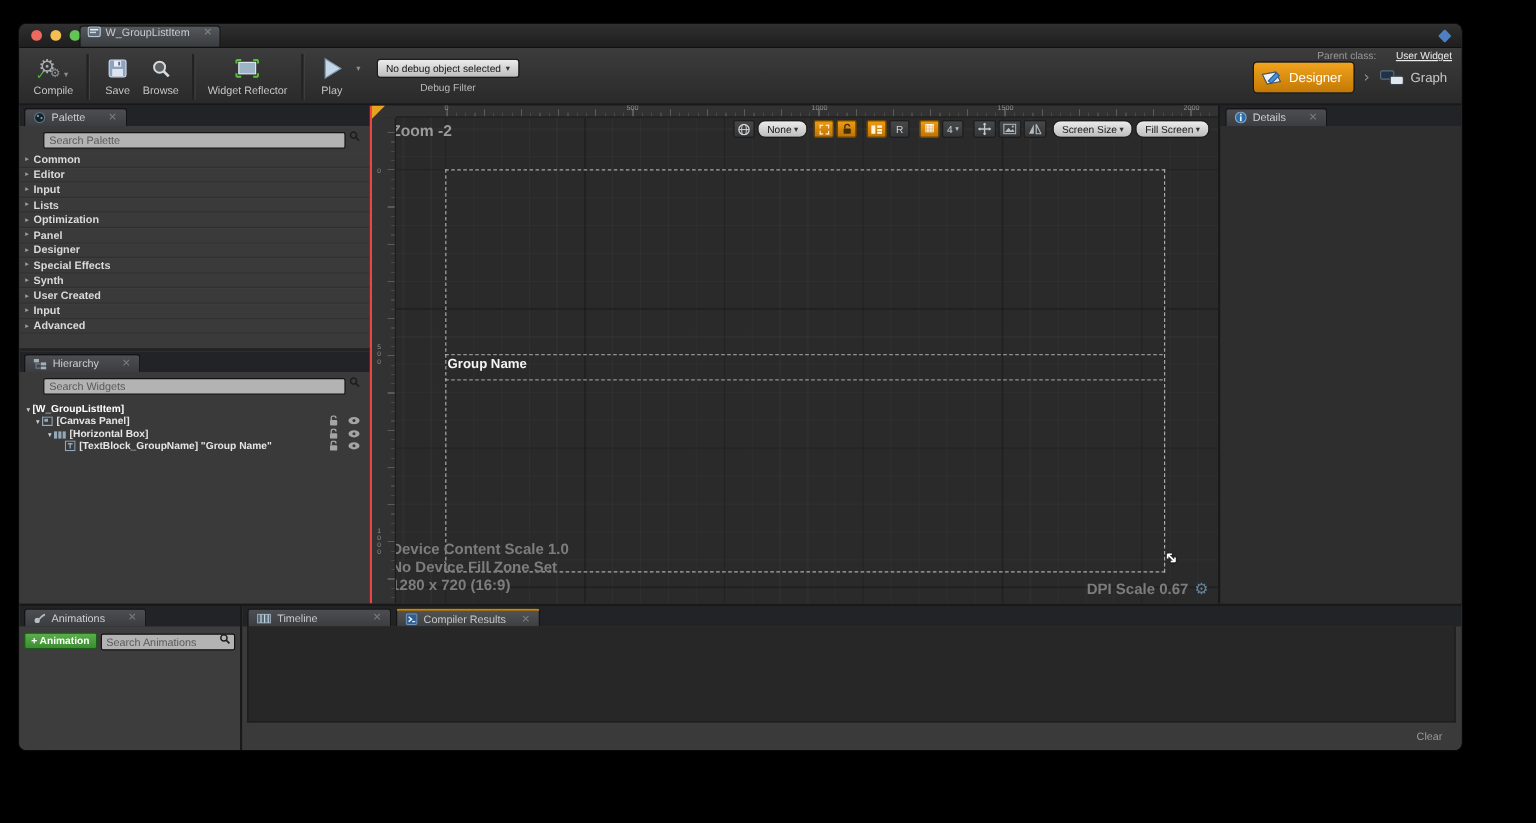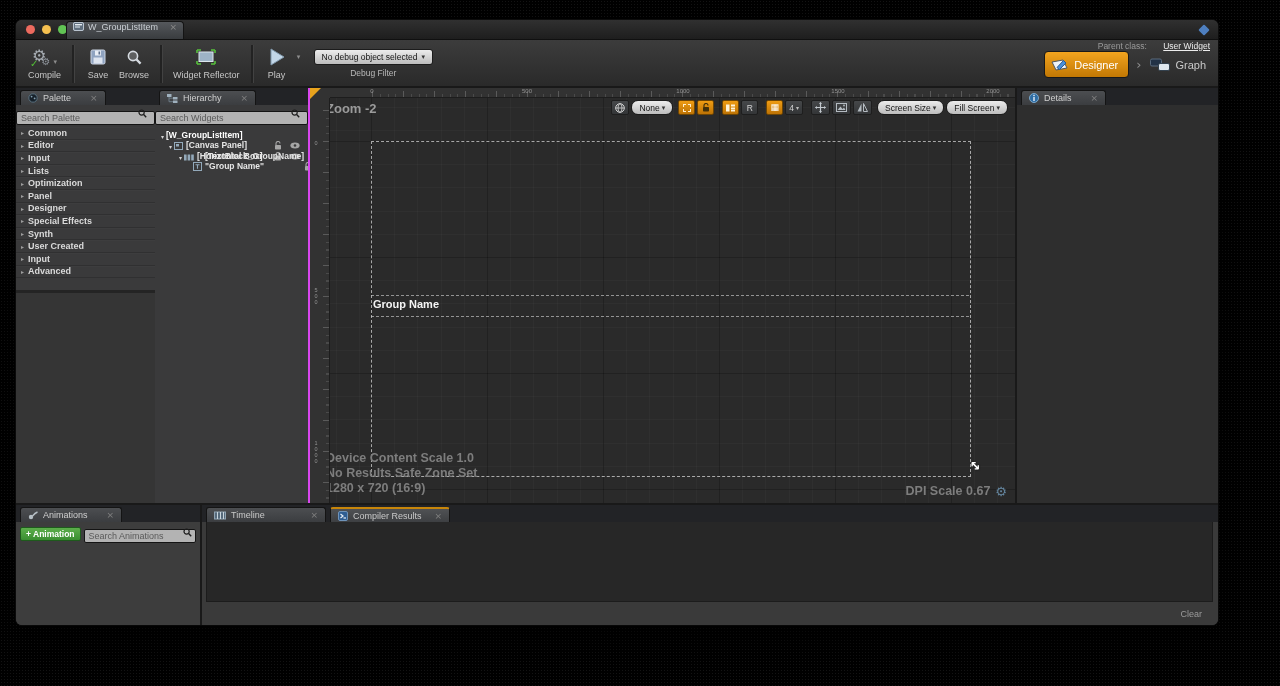--- a/index.html
+++ b/index.html
@@ -58,30 +58,30 @@
   .debug-label { font-size:8.5px; color:#b8b8b8; margin-top:3px; }
   .tb-right { position:absolute; right:10px; top:11px; display:flex; align-items:center; gap:7px; }
   .designer-btn { background:linear-gradient(#f2a41f,#c27804); border:1px solid #191919; border-radius:4px;
     height:27px; padding:0 10px 0 6px; display:flex; align-items:center; gap:5px;
     color:#fff; font-size:11px; }
   .mode-chevron { color:#8f8f8f; font-size:13px; }
   .graph-btn { display:flex; align-items:center; gap:5px; color:#c9c9c9; font-size:11px; padding:2px; }
 
   
   .main { display:flex; height:415px; flex:0 0 415px; }
-  .left-col { width:294px; flex:0 0 294px; display:flex; flex-direction:row; border-right:2px solid #d946ef; }
+  .left-col { width:294px; flex:0 0 294px; display:flex; flex-direction:column; border-right:2px solid #ef4444; }
   .panel { display:flex; flex-direction:column; overflow:hidden; background:#3a3a3b; }
   .panel.palette { height:205px; border-bottom:3px solid #242424; }
   .panel.hierarchy { flex:1; }
   .panel-header { height:17px; flex:0 0 17px; background:#222326; display:flex; align-items:flex-end; }
   .panel-tab { height:15px; margin-left:4px; background:linear-gradient(#4c4e51,#3b3d40);
     border:1px solid #141414; border-bottom:none; border-radius:3px 3px 0 0;
     display:flex; align-items:center; gap:5px; padding:0 7px; color:#cfcfcf; font-size:9px; }
   .panel-tab .tab-close { color:#808080; font-size:9px; margin-left:14px; }
-  .search-row { padding:2px 0; position:relative; }
+  .search-row { padding:2px 20px; position:relative; }
   .search-box { width:100%; height:14px; background:#b3b3b3; border:1px solid #141414; border-radius:2px;
     font-size:9px; color:#222; padding:0 16px 0 4px; font-family:"Liberation Sans",sans-serif; outline:none; }
   .search-box::placeholder { color:#5a5a5a; }
   .search-mag { position:absolute; right:8px; top:4px; }
   .pal-list { flex:1; }
   .pal-row { height:12.6px; display:flex; align-items:center; gap:4px; padding-left:5px;
     border-bottom:1px solid rgba(0,0,0,.16); box-shadow:inset 0 1px 0 rgba(255,255,255,.02); }
   .pal-row .tri { font-size:6px; color:#9c9c9c; }
   .pal-row .pal-label { font-size:9px; font-weight:bold; color:#dadada; }
   .tree { padding-top:2px; }
@@ -594,21 +594,21 @@
           <span class="uicon">▾</span>
         </button>
       </div>
 
       <div class="design-rect"></div>
       <div class="hbox-band"></div>
       <div class="preview-text">Group Name</div>
 
       <div class="cv-info">
         <div>Device Content Scale 1.0</div>
-        <div>No Results Safe Zone Set</div>
+        <div>No Device Fill Zone Set</div>
         <div>1280 x 720 (16:9)</div>
       </div>
 
       <div class="dpi-row">
         <span class="dpi-text">DPI Scale 0.67</span>
         <span class="dpi-gear uicon">⚙</span>
       </div>
 
       <span class="resize-arrow uicon">↔</span>
     </div>

